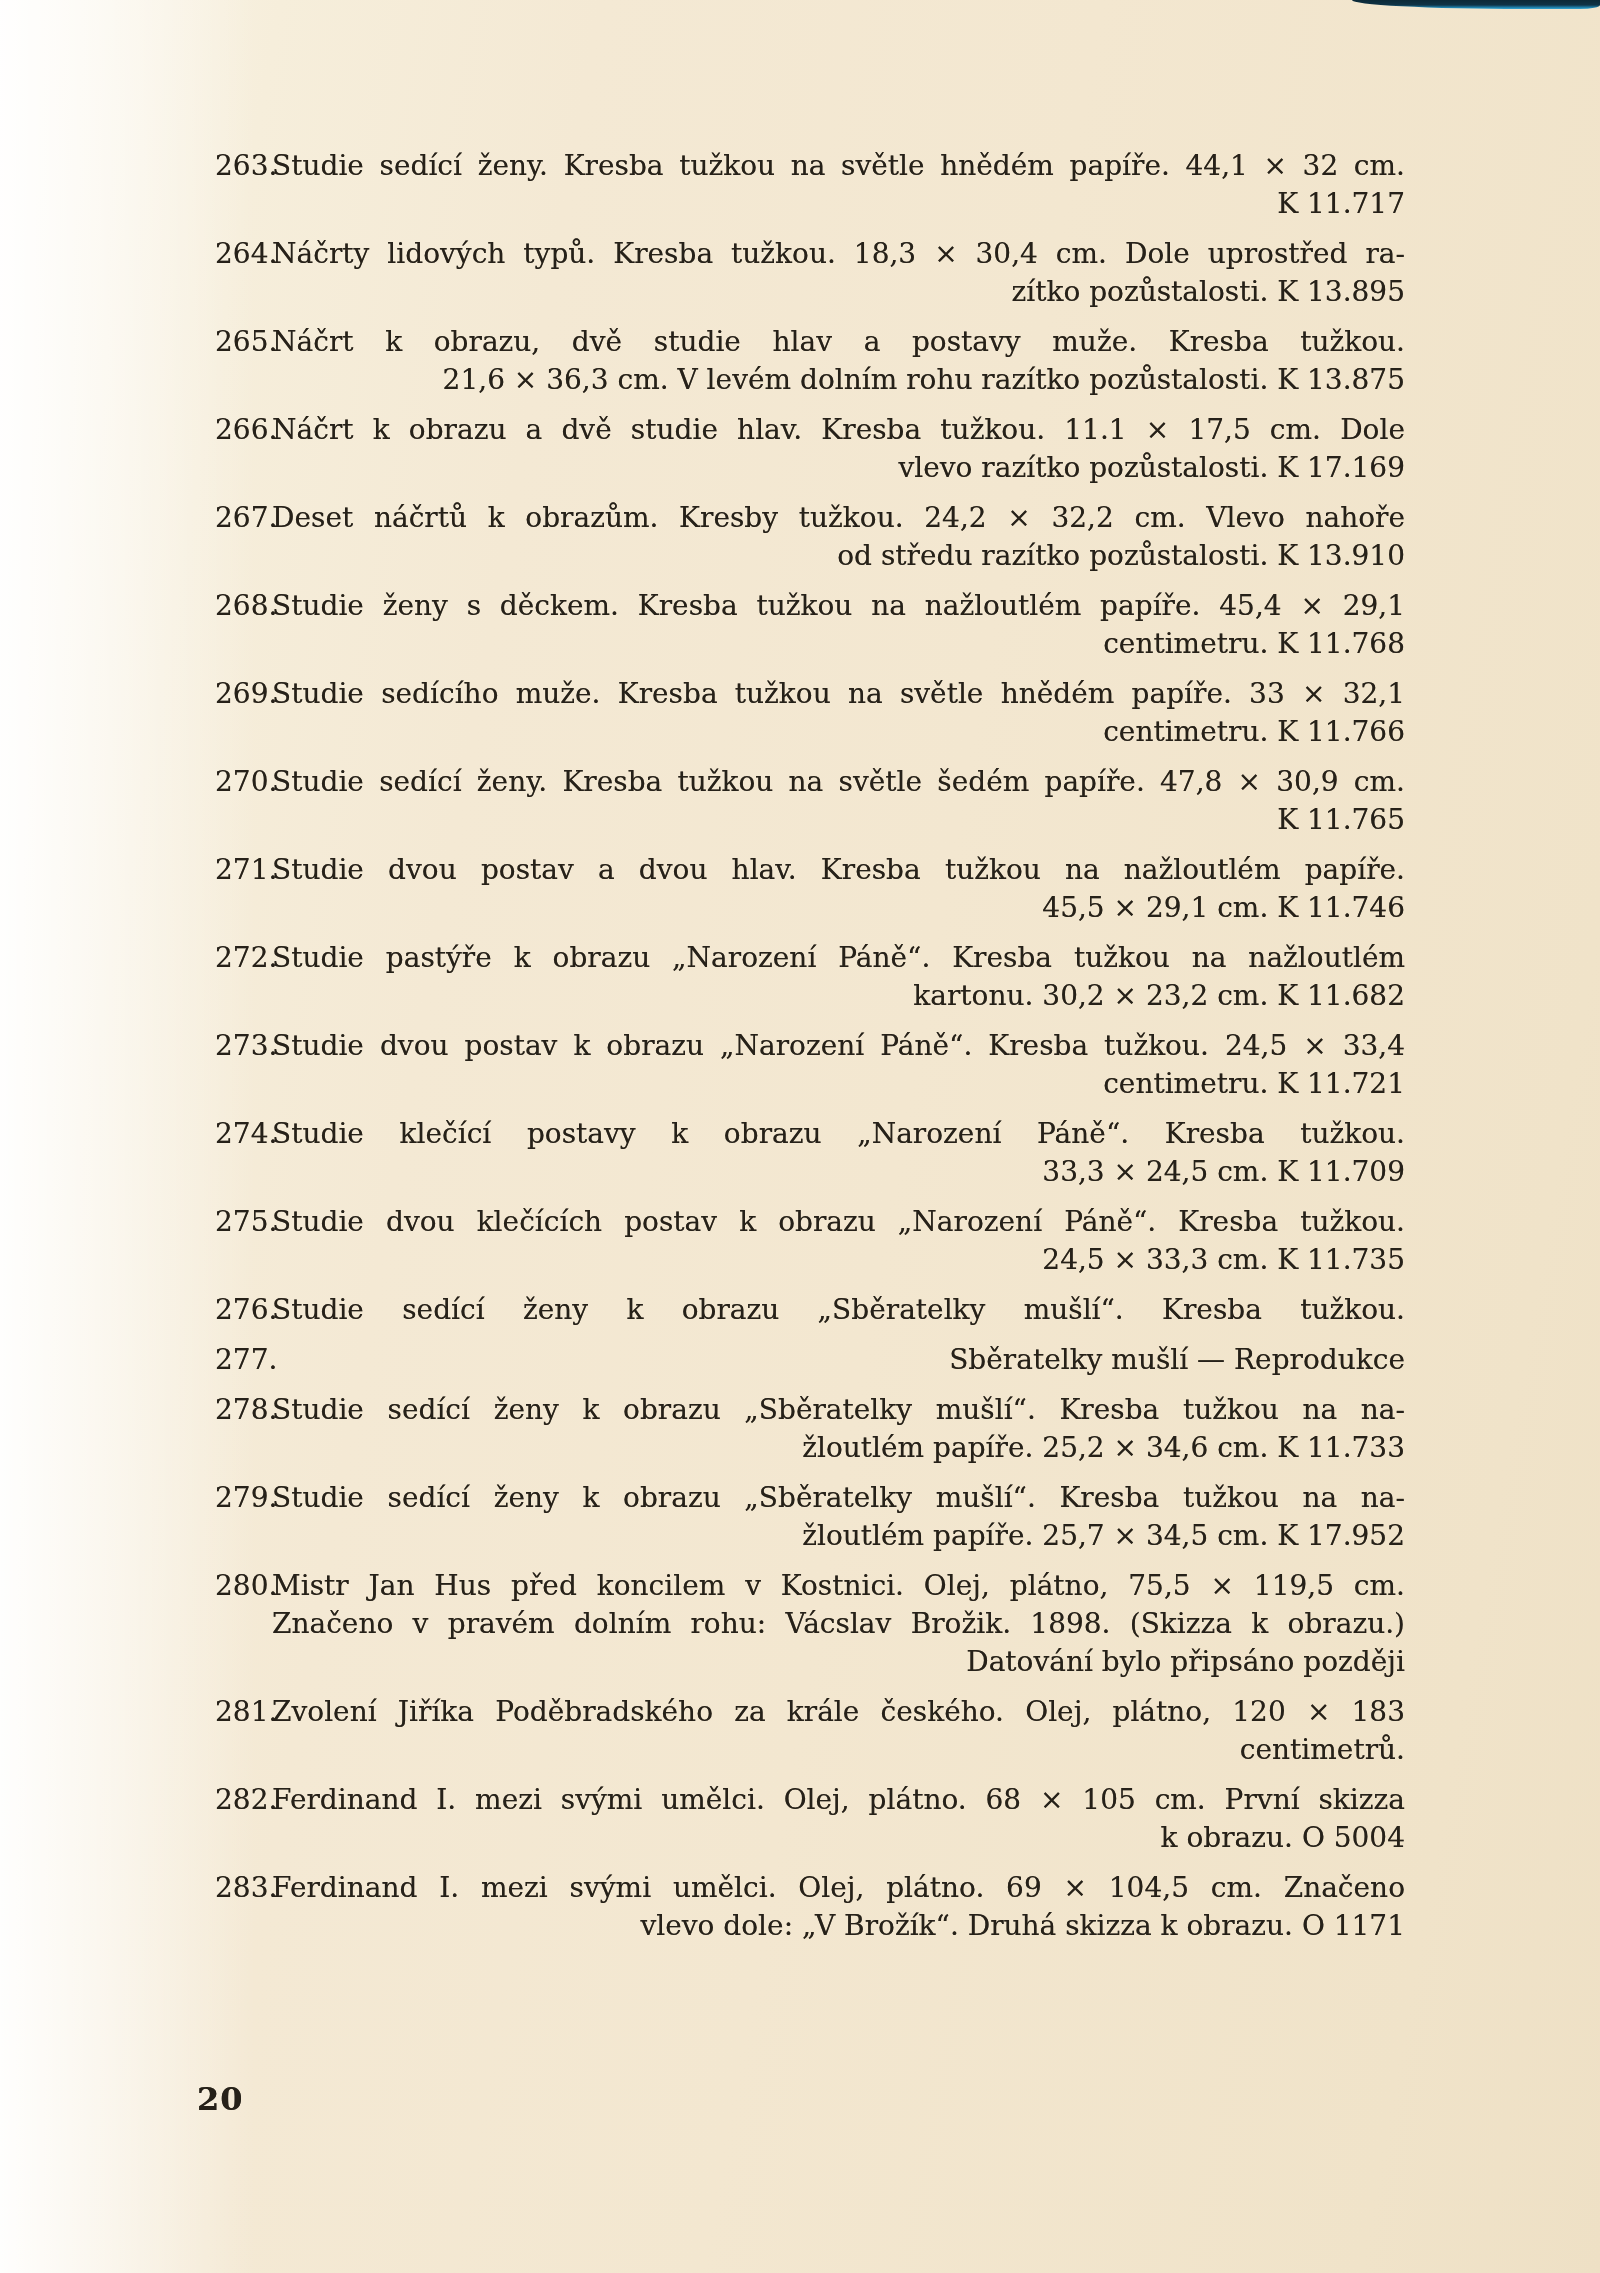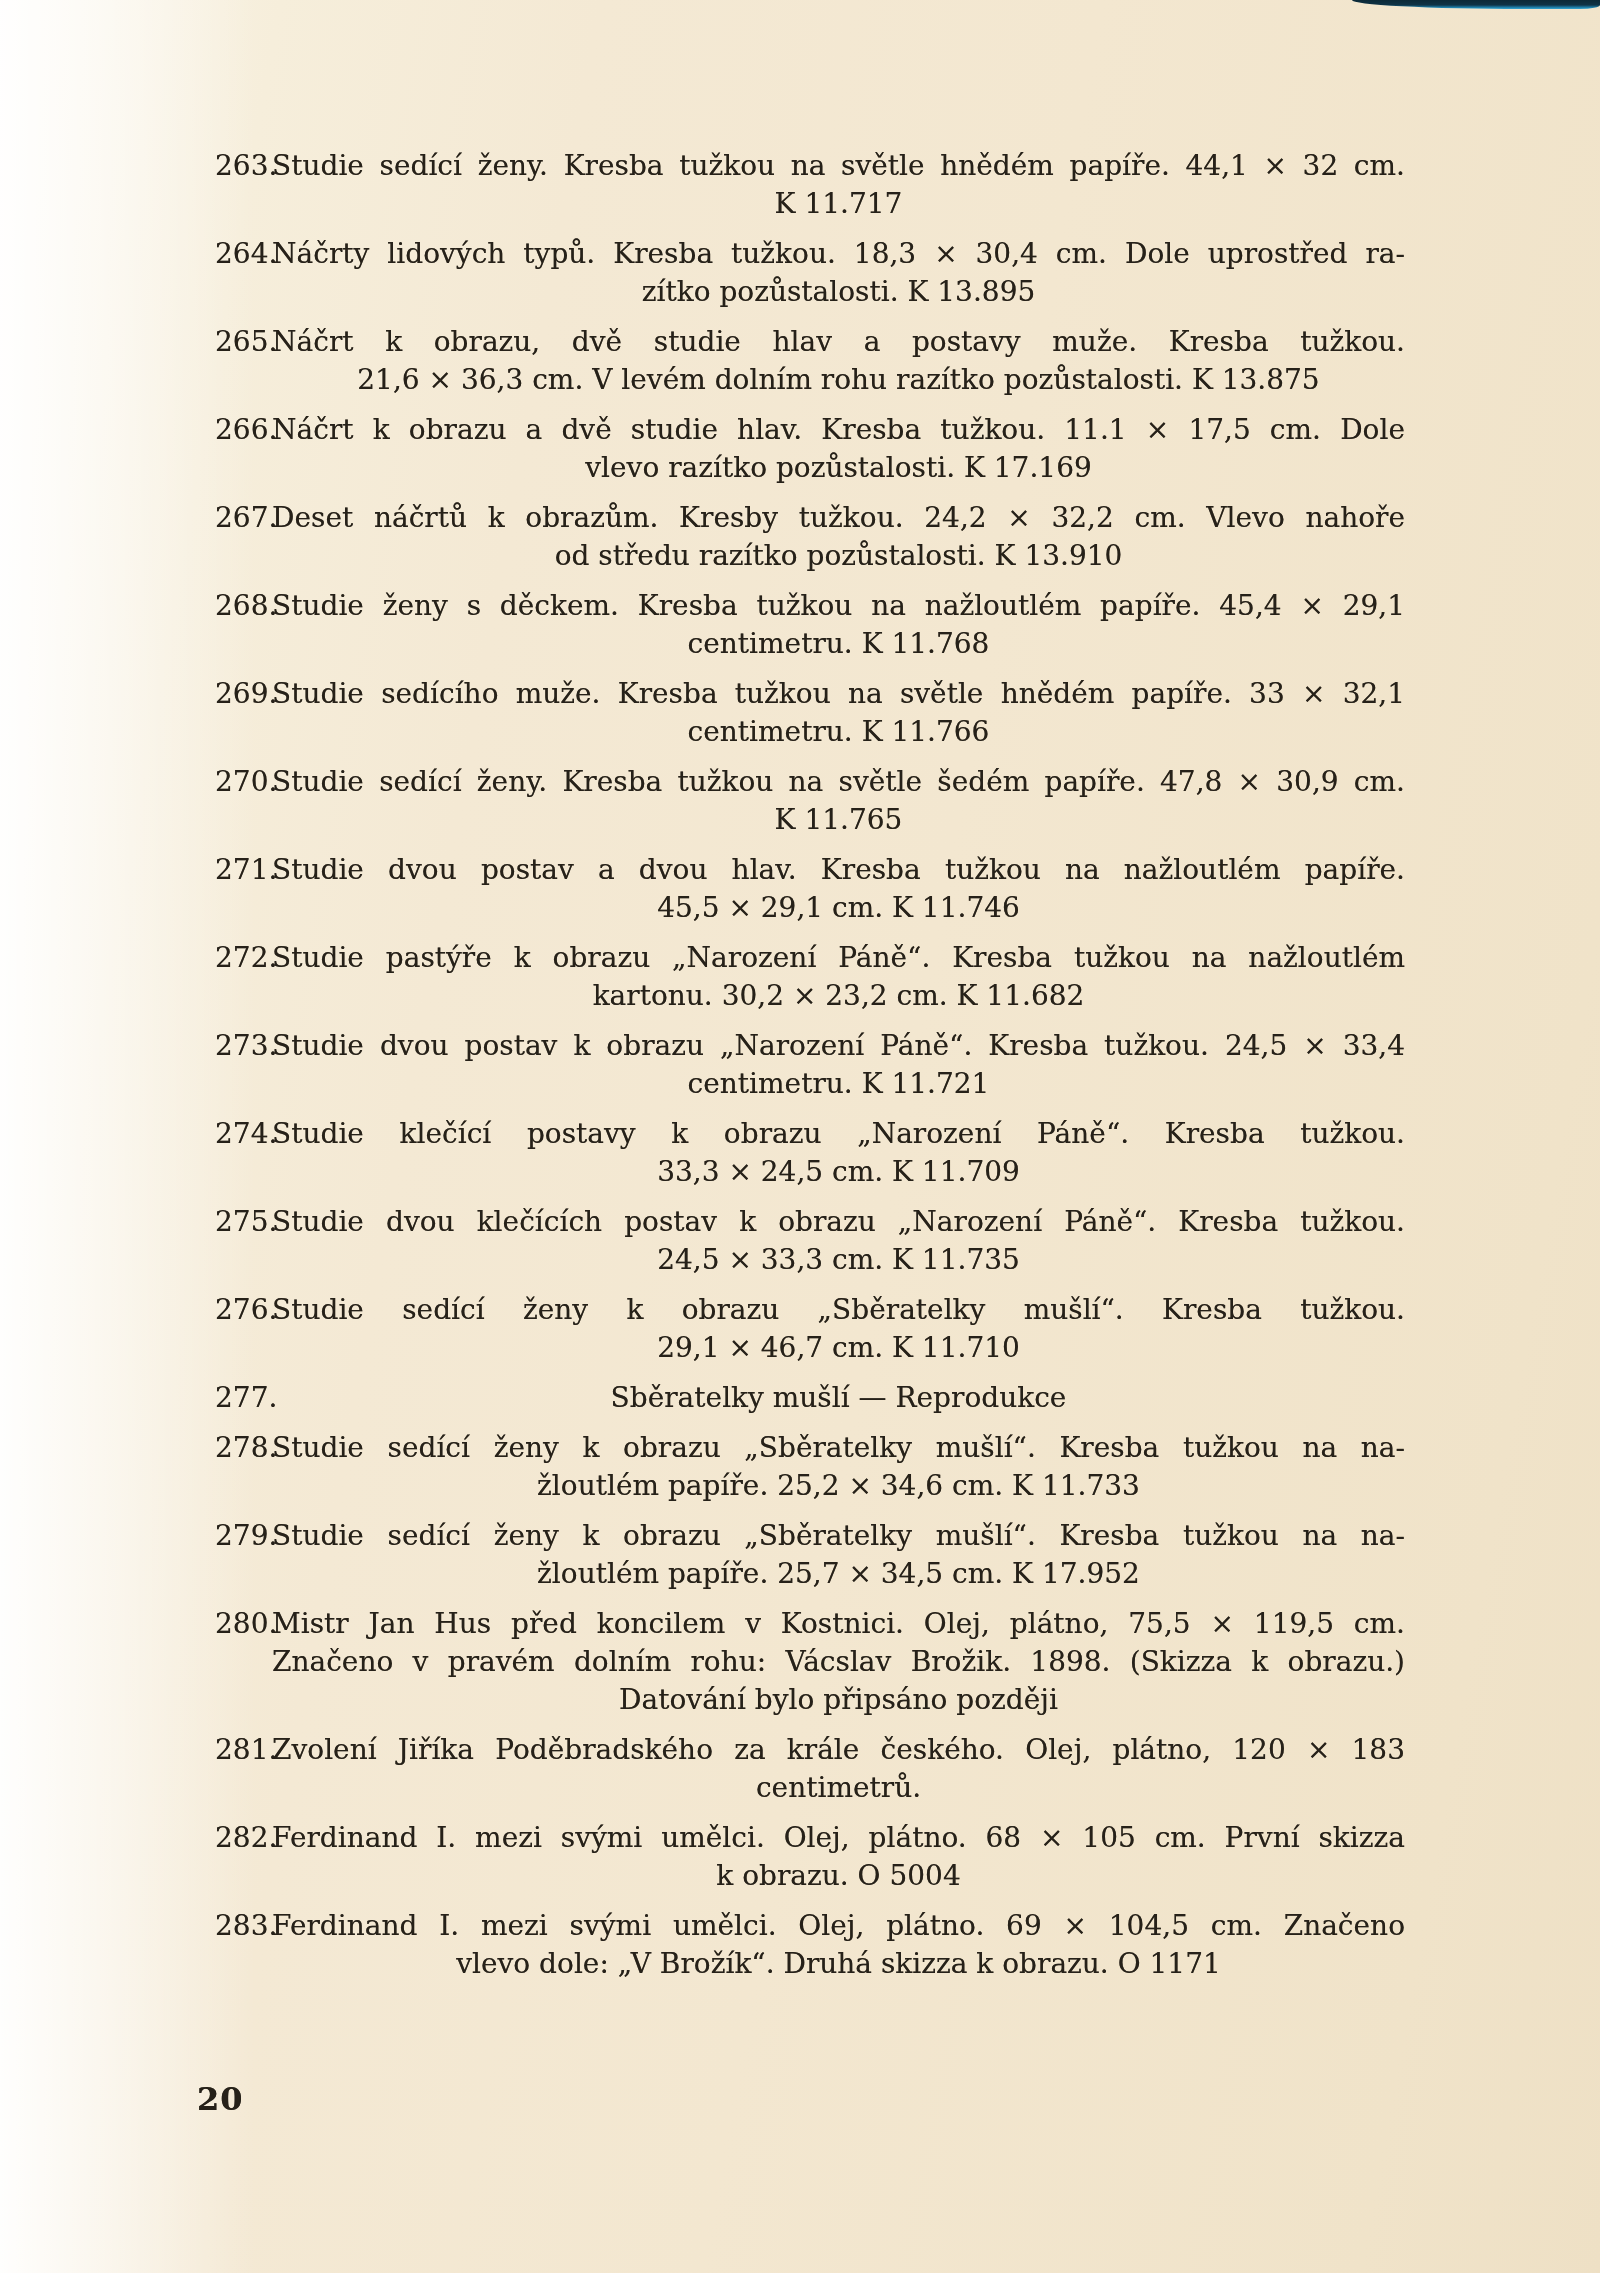--- a/index.html
+++ b/index.html
@@ -42,21 +42,21 @@
     position: relative;
     padding-left: 57px;
     margin-bottom: 12px;
   }
   .entry .num {
     position: absolute;
     left: 0;
     top: 0;
     white-space: nowrap;
   }
-  .entry .line { text-align: center; }
+  .entry .line { text-align: right; }
   .entry .line.just {
     text-align: justify;
     text-align-last: justify;
   }
   .page-number {
     position: absolute;
     left: 197px;
     top: 2080px;
     font-size: 32px;
     font-weight: bold;
@@ -131,21 +131,20 @@
         <div class="line">33,3 × 24,5 cm. K 11.709</div>
       </div>
       <div class="entry">
         <span class="num">275.</span>
         <div class="line just">Studie dvou klečících postav k obrazu „Narození Páně“. Kresba tužkou.</div>
         <div class="line">24,5 × 33,3 cm. K 11.735</div>
       </div>
       <div class="entry">
         <span class="num">276.</span>
         <div class="line just">Studie sedící ženy k obrazu „Sběratelky mušlí“. Kresba tužkou.</div>
-        <div class="line">29,1 × 46,7 cm. K 11.710</div>
       </div>
       <div class="entry">
         <span class="num">277.</span>
         <div class="line">Sběratelky mušlí — Reprodukce</div>
       </div>
       <div class="entry">
         <span class="num">278.</span>
         <div class="line just">Studie sedící ženy k obrazu „Sběratelky mušlí“. Kresba tužkou na na-</div>
         <div class="line">žloutlém papíře. 25,2 × 34,6 cm. K 11.733</div>
       </div>

